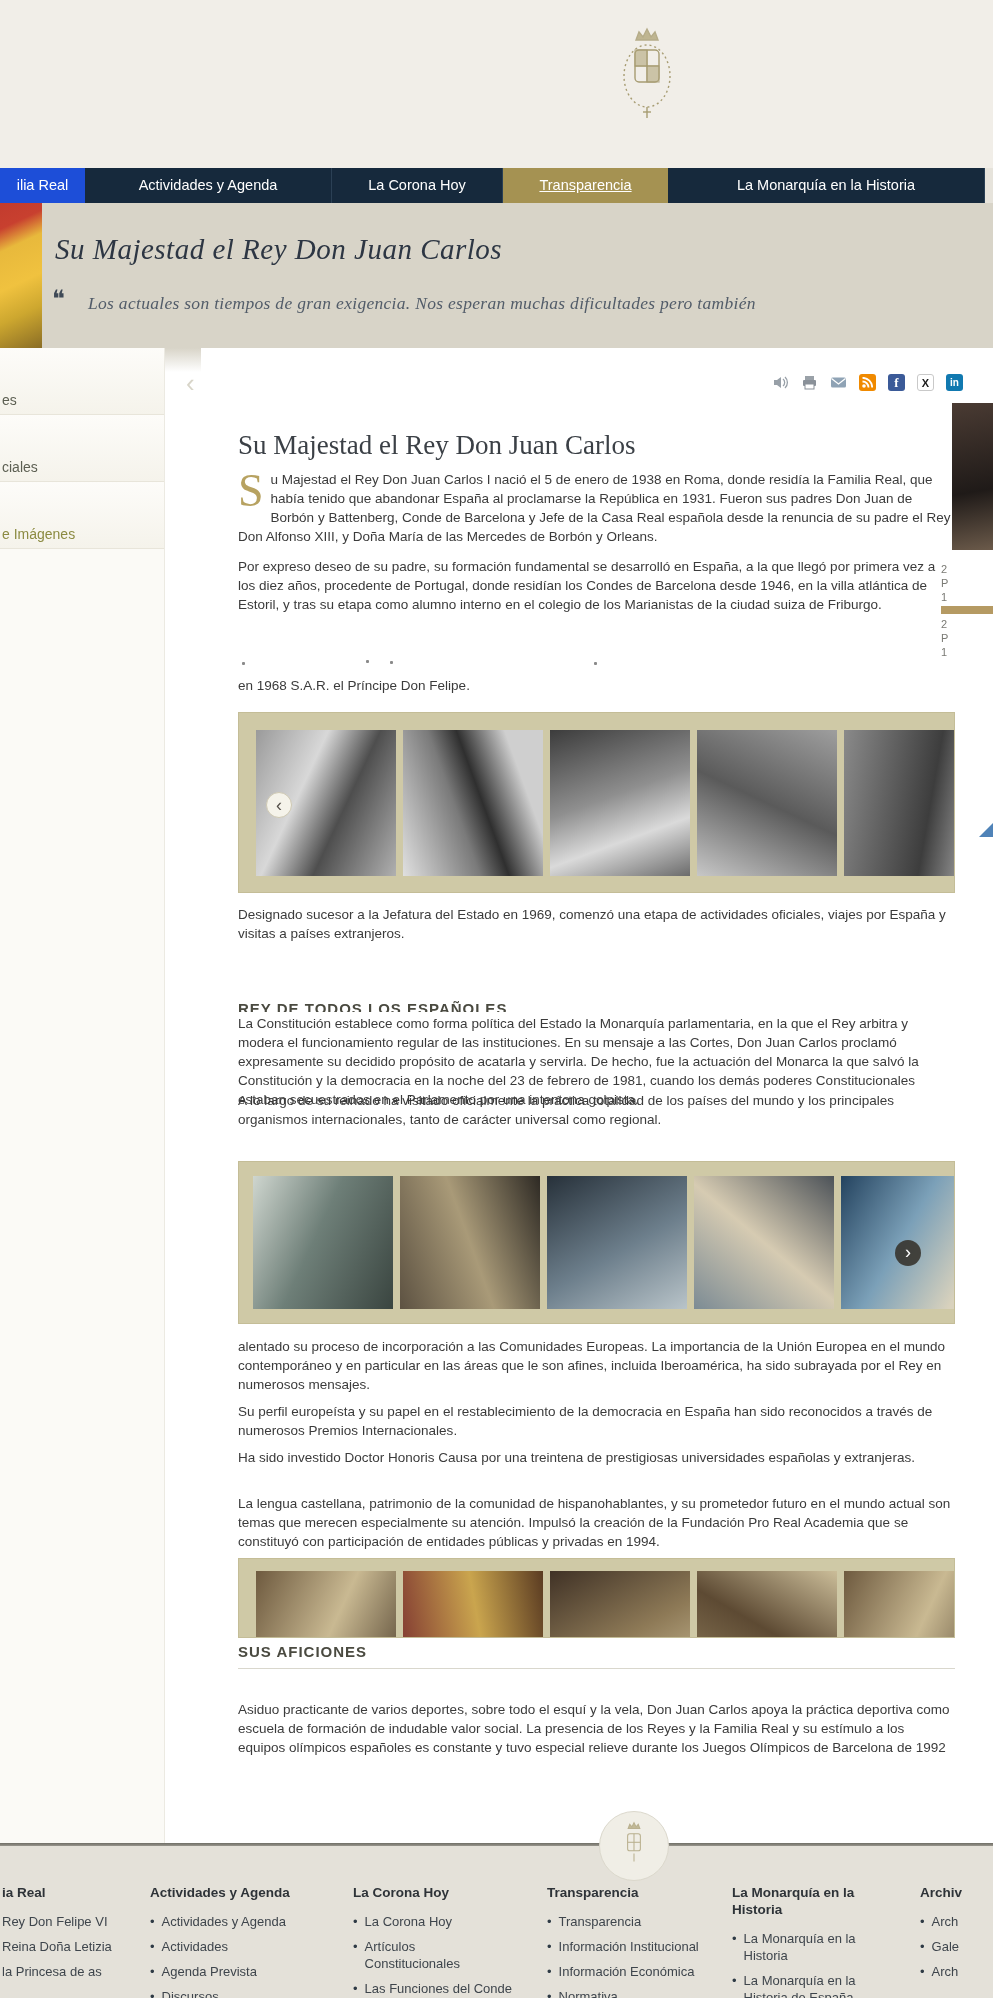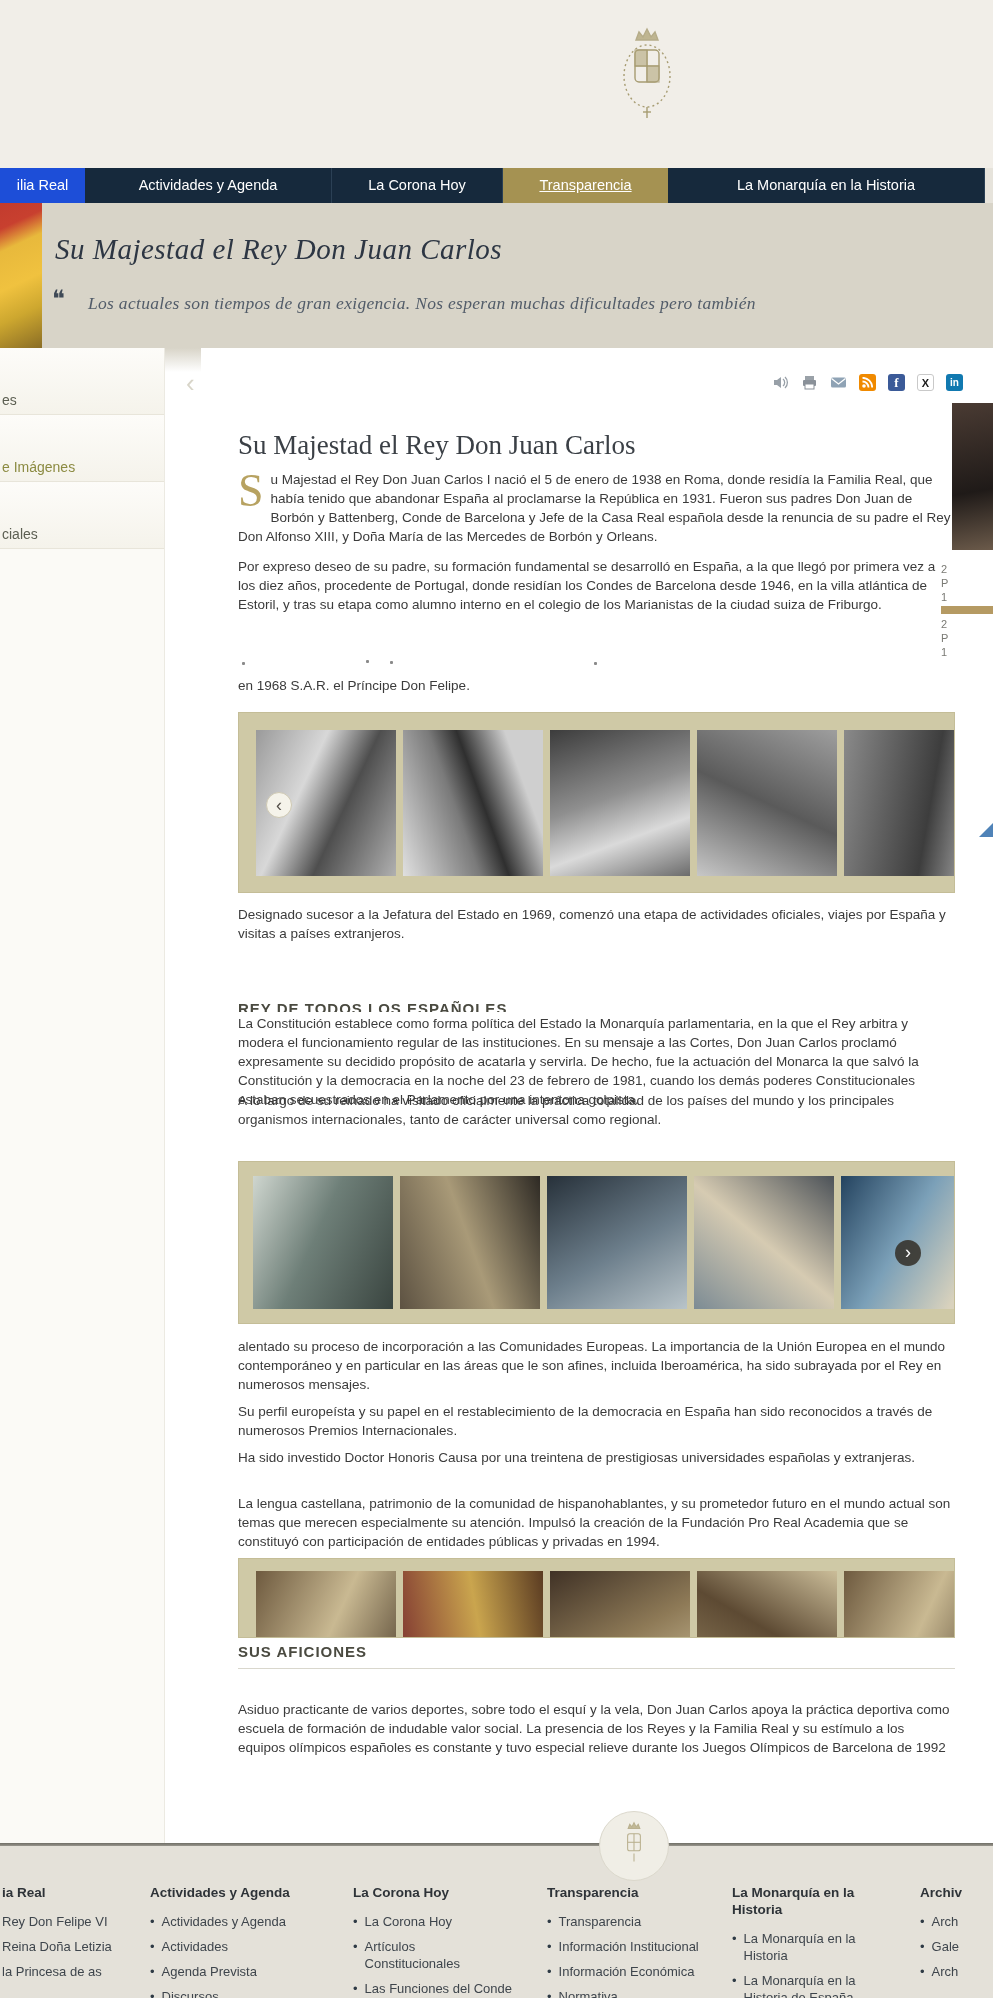--- a/index.html
+++ b/index.html
@@ -135,25 +135,25 @@
     <div class="flag"></div>
     <div class="hero-title">Su Majestad el Rey Don Juan Carlos</div>
     <div class="qmark">❝</div>
     <div class="qline" style="top:90px;font-style:italic;">Los actuales son tiempos de gran exigencia. Nos esperan muchas dificultades pero también</div>
   </div>
 
   <div class="abs sidebar">
     <div class="side-item">
       <span class="lbl">es</span>
       </div>
+    <div class="side-item">
+      <span class="lbl">ciales</span>
+      </div>
     <div class="side-item active">
       <span class="lbl">e Imágenes</span>
-      </div>
-    <div class="side-item">
-      <span class="lbl">ciales</span>
       </div>
   </div>
   <div class="abs" style="left:165px;top:348px;width:36px;height:24px;
        background:linear-gradient(#d8d4c8,rgba(216,212,200,0));"></div>
   <div class="abs chev" style="left:186px;top:368px;">‹</div>
 
   <div class="abs share" style="left:772px;top:374px;">
     <span class="sic">
       <svg width="17" height="17" viewBox="0 0 17 17">
           <path d="M2 6h3l4-3v11l-4-3H2z" fill="#98a0a8"></path>

